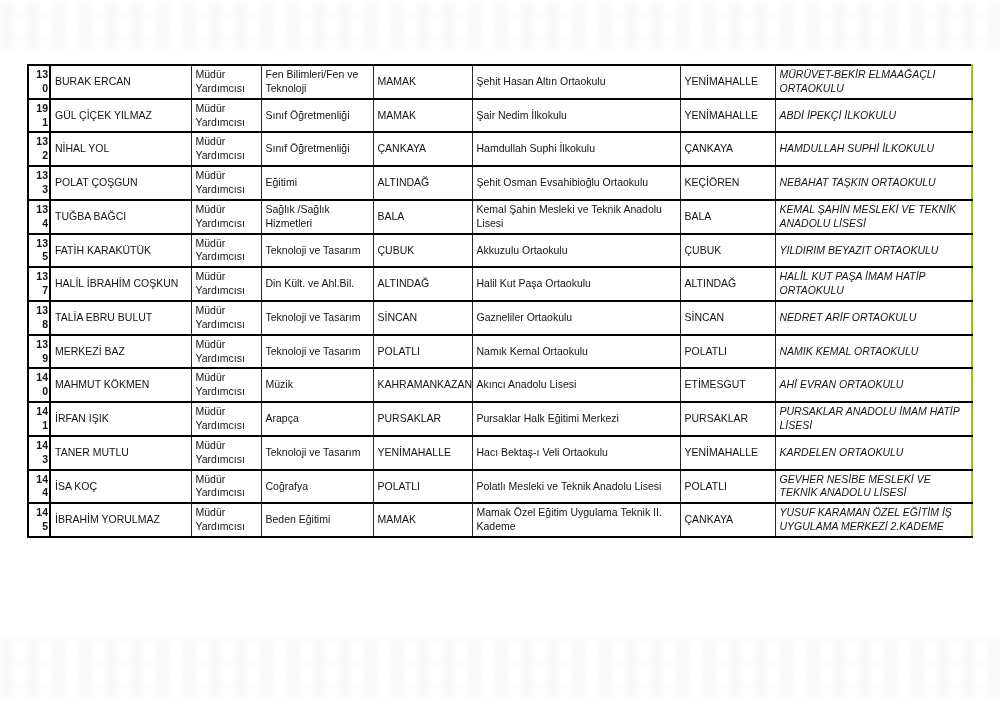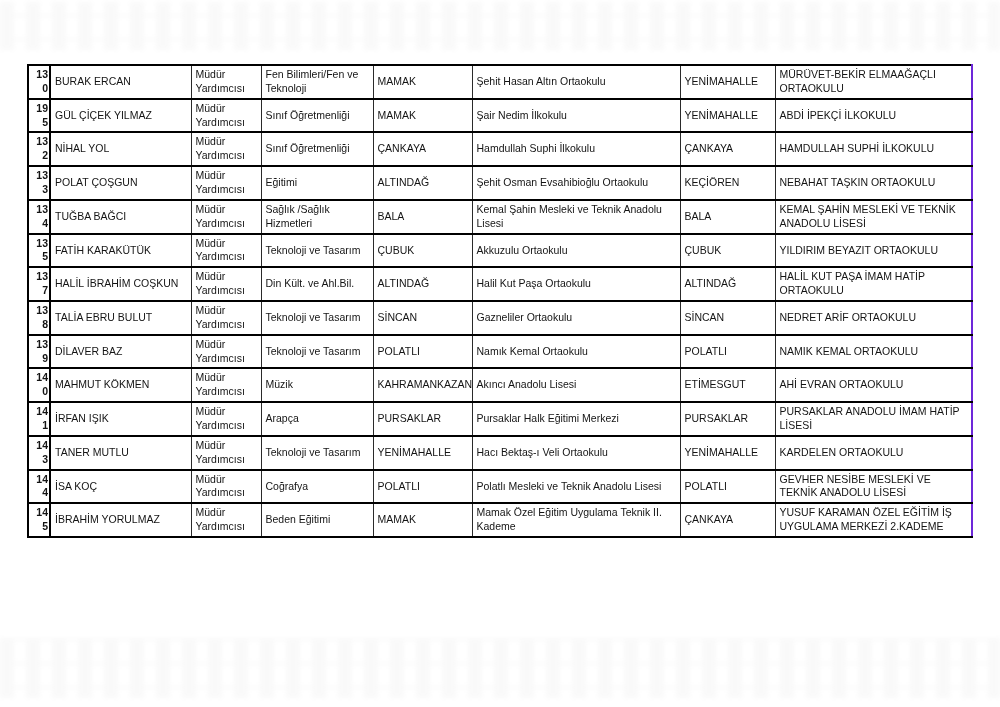--- a/index.html
+++ b/index.html
@@ -54,21 +54,21 @@
     overflow: hidden;
     word-wrap: break-word;
   }
   table.assign td.col-no {
     border-left: 2px solid #000;
     border-right: 2px solid #000;
     padding: 2px 1px 2px 2px;
     text-align: right;
     font-weight: bold;
   }
-  table.assign td.col-to_school { border-right: 2px solid #6d28d9; }
+  table.assign td.col-to_school { border-right: 2px solid #84cc16; font-style: italic; }
   table.assign td.col-name,
   table.assign td.col-from_district,
   table.assign td.col-to_district { white-space: nowrap; }
 </style>
 </head>
 <body>
 
 <div class="page">
   <div class="scan-bleed top"></div>
   <div class="scan-bleed bottom"></div>
@@ -89,21 +89,21 @@
           <td class="col-no">130</td>
           <td class="col-name">BURAK ERCAN</td>
           <td class="col-title">Müdür Yardımcısı</td>
           <td class="col-branch">Fen Bilimleri/Fen ve Teknoloji</td>
           <td class="col-from_district">MAMAK</td>
           <td class="col-from_school">Şehit Hasan Altın Ortaokulu</td>
           <td class="col-to_district">YENİMAHALLE</td>
           <td class="col-to_school">MÜRÜVET-BEKİR ELMAAĞAÇLI ORTAOKULU</td>
         </tr>
         <tr>
-          <td class="col-no">195</td>
+          <td class="col-no">191</td>
           <td class="col-name">GÜL ÇİÇEK YILMAZ</td>
           <td class="col-title">Müdür Yardımcısı</td>
           <td class="col-branch">Sınıf Öğretmenliği</td>
           <td class="col-from_district">MAMAK</td>
           <td class="col-from_school">Şair Nedim İlkokulu</td>
           <td class="col-to_district">YENİMAHALLE</td>
           <td class="col-to_school">ABDİ İPEKÇİ İLKOKULU</td>
         </tr>
         <tr>
           <td class="col-no">132</td>
@@ -160,21 +160,21 @@
           <td class="col-name">TALİA EBRU BULUT</td>
           <td class="col-title">Müdür Yardımcısı</td>
           <td class="col-branch">Teknoloji ve Tasarım</td>
           <td class="col-from_district">SİNCAN</td>
           <td class="col-from_school">Gazneliler Ortaokulu</td>
           <td class="col-to_district">SİNCAN</td>
           <td class="col-to_school">NEDRET ARİF ORTAOKULU</td>
         </tr>
         <tr>
           <td class="col-no">139</td>
-          <td class="col-name">DİLAVER BAZ</td>
+          <td class="col-name">MERKEZİ BAZ</td>
           <td class="col-title">Müdür Yardımcısı</td>
           <td class="col-branch">Teknoloji ve Tasarım</td>
           <td class="col-from_district">POLATLI</td>
           <td class="col-from_school">Namık Kemal Ortaokulu</td>
           <td class="col-to_district">POLATLI</td>
           <td class="col-to_school">NAMIK KEMAL ORTAOKULU</td>
         </tr>
         <tr>
           <td class="col-no">140</td>
           <td class="col-name">MAHMUT KÖKMEN</td>

